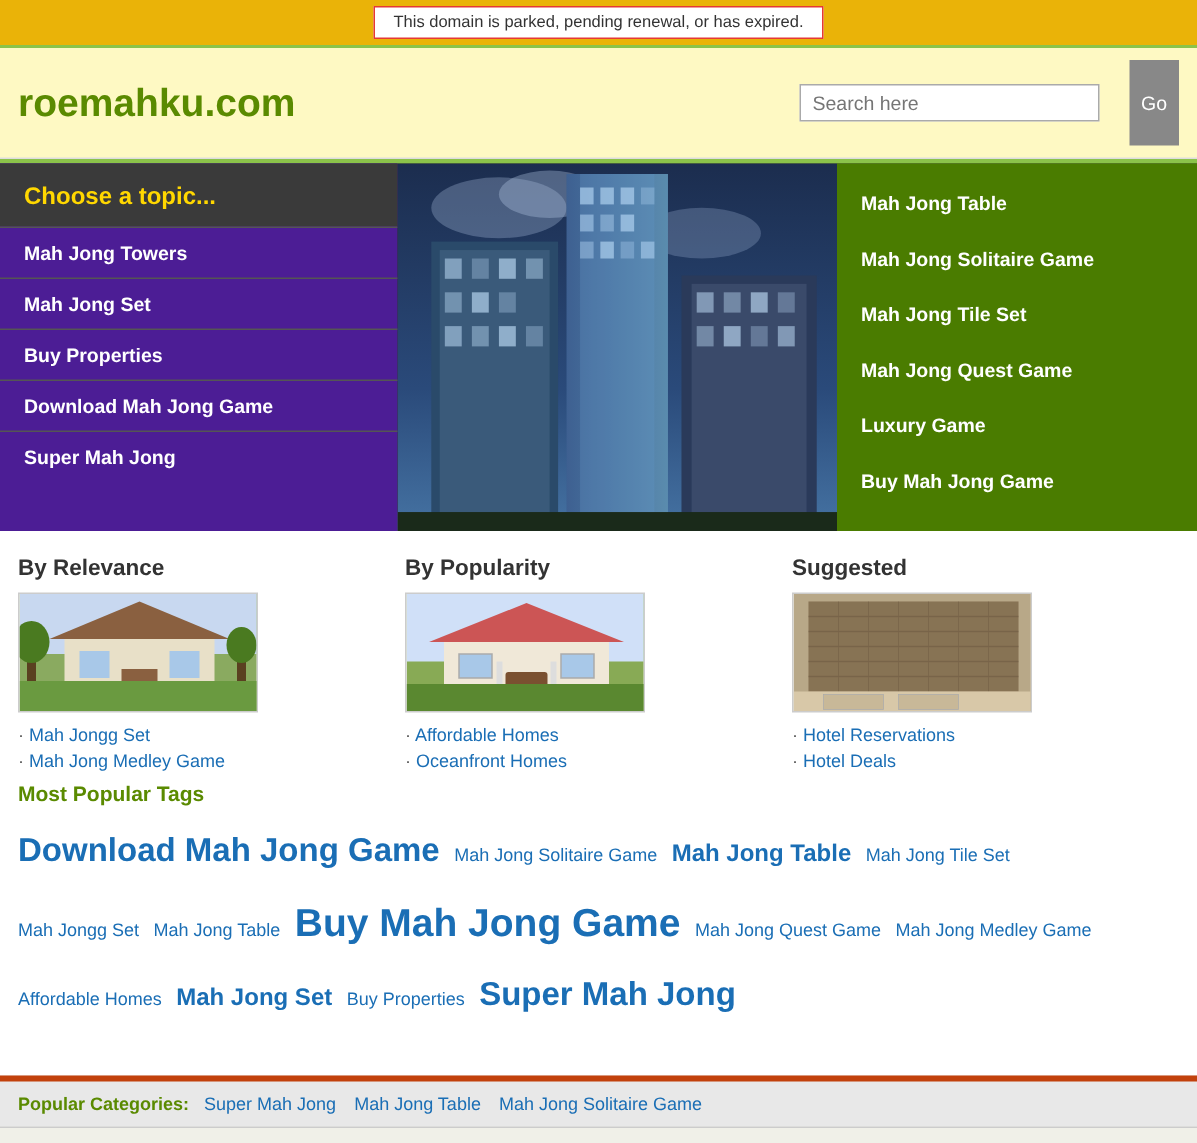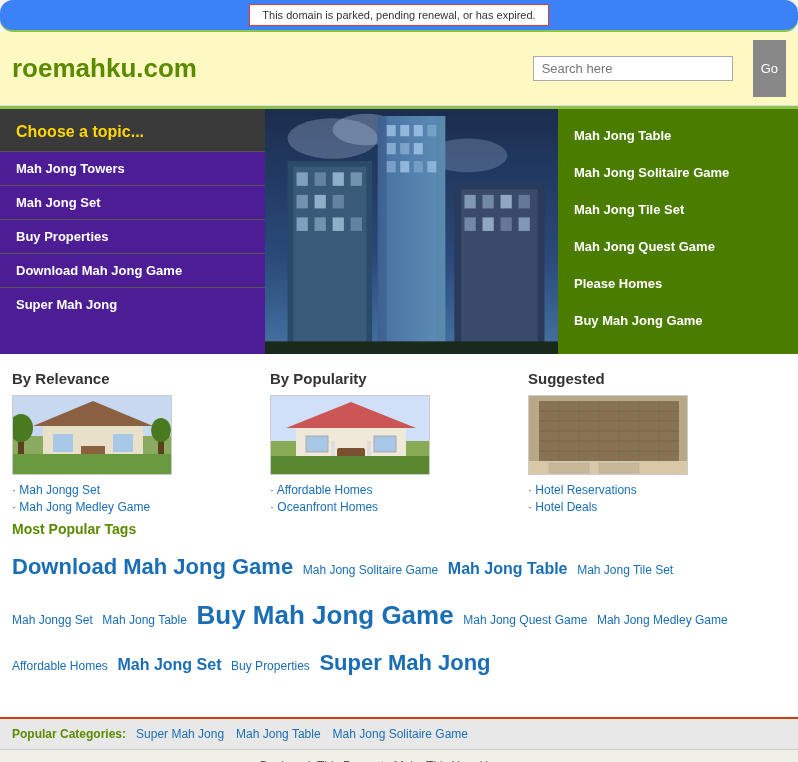--- a/index.html
+++ b/index.html
@@ -1,24 +1,23 @@
 <!DOCTYPE html>
 <html><head>
   <meta charset="utf-8">
   <style>
     * { margin: 0; padding: 0; box-sizing: border-box; }
     body { font-family: Arial, sans-serif; font-size: 13px; background: #f5f5f0; color: #333; width: 798px; }
 
     
     .domain-notice-bar {
-      background: #3b82f6;
+      background: #eab308;
       border-bottom: 2px solid #8bc34a;
       padding: 4px 0;
       text-align: center;
-      border-radius: 13px;
     }
     .domain-notice-box {
       display: inline-block;
       border: 1px solid #e53935;
       padding: 4px 12px;
       font-size: 11px;
       color: #333;
       background: #fff;
     }
 
@@ -171,21 +170,21 @@
     .tag.small { font-size: 12px; }
     .tag.xlarge { font-size: 26px; font-weight: bold; }
 
     
     .popular-cats {
       background: #e8e8e8;
       padding: 8px 12px;
       display: flex;
       align-items: center;
       gap: 6px;
-      border-top: 2px solid #c2410c;
+      border-top: 4px solid #c2410c;
     }
     .popular-cats-label {
       font-weight: bold;
       font-size: 12px;
       color: #5a8a00;
       margin-right: 4px;
     }
     .popular-cats a {
       color: #1a6eb5;
       text-decoration: none;
@@ -322,21 +321,21 @@
         <rect x="0" y="220" width="260" height="25" fill="#1a2a1a"></rect>
       </svg>
     </div>
   </div>
 
   <div class="right-nav">
     <div class="right-nav-item">Mah Jong Table</div>
     <div class="right-nav-item">Mah Jong Solitaire Game</div>
     <div class="right-nav-item">Mah Jong Tile Set</div>
     <div class="right-nav-item">Mah Jong Quest Game</div>
-    <div class="right-nav-item">Please Homes</div>
+    <div class="right-nav-item">Luxury Game</div>
     <div class="right-nav-item">Buy Mah Jong Game</div>
   </div>
 </div>
 
 <div class="content-area">
 
   <div class="three-cols">
 
     <div class="col-section">
       <div class="col-title">By Relevance</div>

